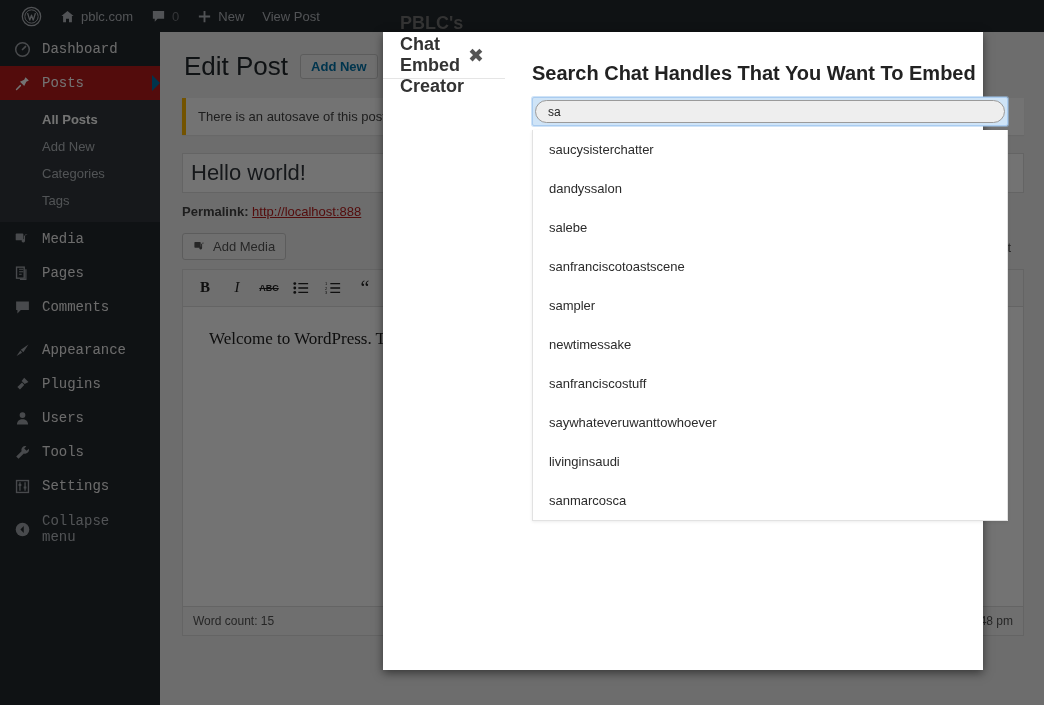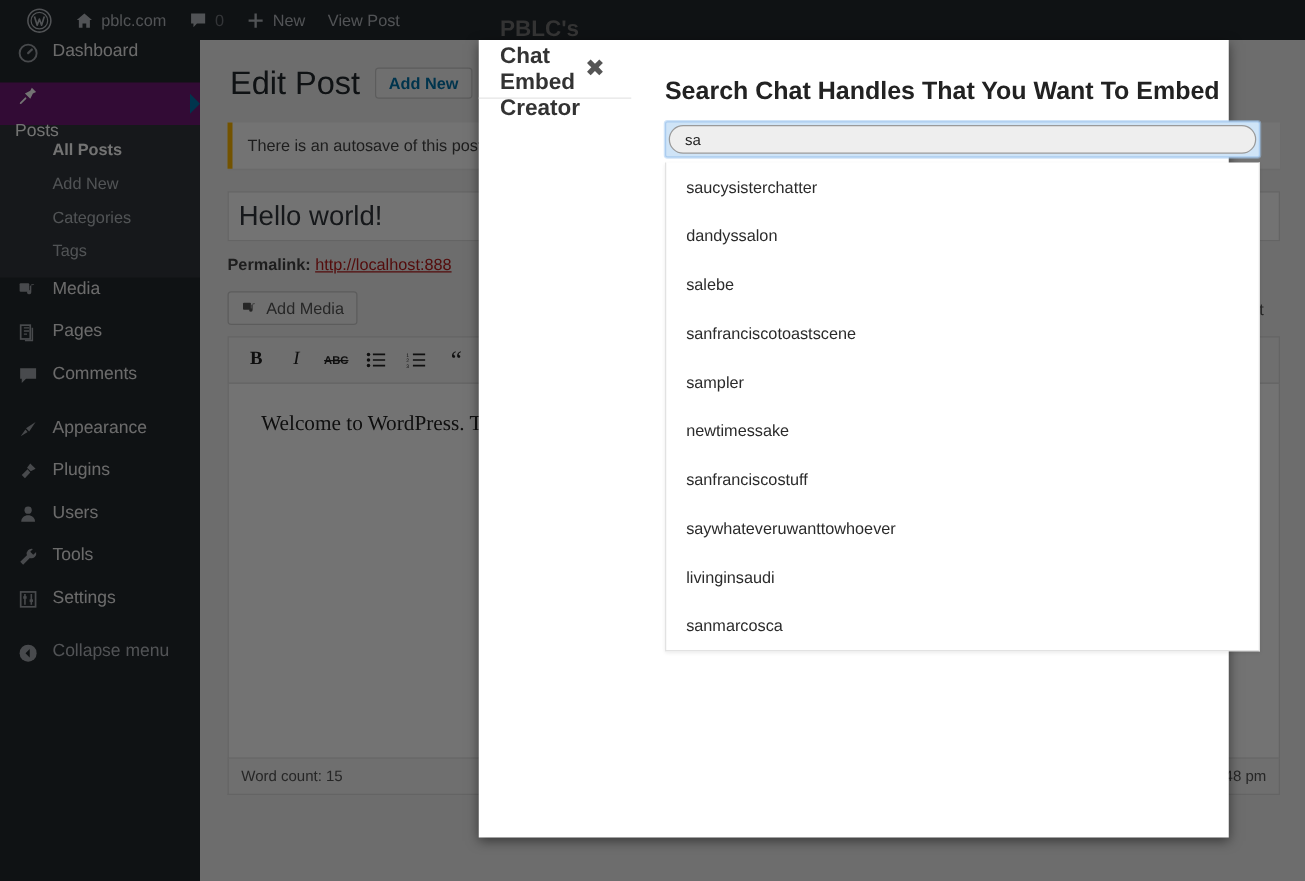--- a/index.html
+++ b/index.html
@@ -23,24 +23,24 @@
   }
   .ab-logo { width: 21px; height: 21px; }
   .ab-count { color: #72777c; }
 
   
   .sidebar {
     position: absolute; top: 32px; left: 0; width: 160px; height: 673px;
     background: #23282d; z-index: 4;
   }
   .menu-item {
-    position: relative; display: flex; align-items: flex-start; gap: 10px;
-    height: 34px; padding: 0 12px; color: #eee; font-size: 14px;
-  }
-  .menu-item.current { background: #701a75; color: #fff; flex-direction: column; }
+    position: relative; display: flex; align-items: center; gap: 10px;
+    height: 34px; padding: 0 12px; color: #eee; font-size: 14px; font-family: Liberation Mono, monospace;
+  }
+  .menu-item.current { background: #b91c1c; color: #fff; }
   .menu-item.current:after {
     content: ""; position: absolute; right: -8px; top: 50%;
     margin-top: -8px; border: 8px solid transparent; border-left-color: #0073aa;
   }
   .menu-item .mi-icon {
     width: 20px; height: 20px; display: inline-flex;
     align-items: center; justify-content: center;
     color: #a0a5aa; flex: 0 0 20px;
   }
   .menu-item.current .mi-icon { color: #fff; }

